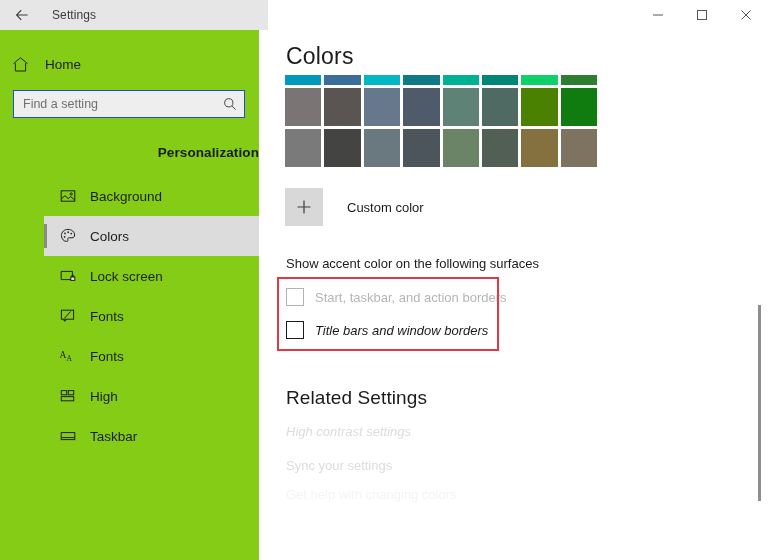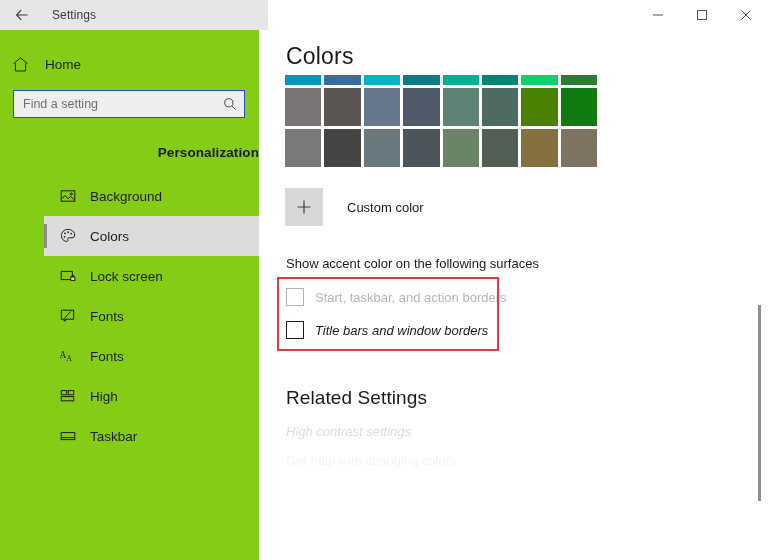--- a/index.html
+++ b/index.html
@@ -382,20 +382,21 @@
       <span class="check-lbl dim">Start, taskbar, and action borders</span>
     </div>
 
     <div class="check-row r2">
       <span class="cbox solid"></span>
       <span class="check-lbl solid">Title bars and window borders</span>
     </div>
 
     <div class="h2">Related Settings</div>
     <div class="faint-link l1">High contrast settings</div>
+    <div class="faint-link l2">Sync your settings</div>
 
     <div class="ghost-line">Get help with changing colors</div>
 
   </div>
 
   <div class="redbox" style="border-color: rgb(224, 58, 69);"></div>
 
   <div class="sbar">
     <div class="sthumb"></div>
   </div>

